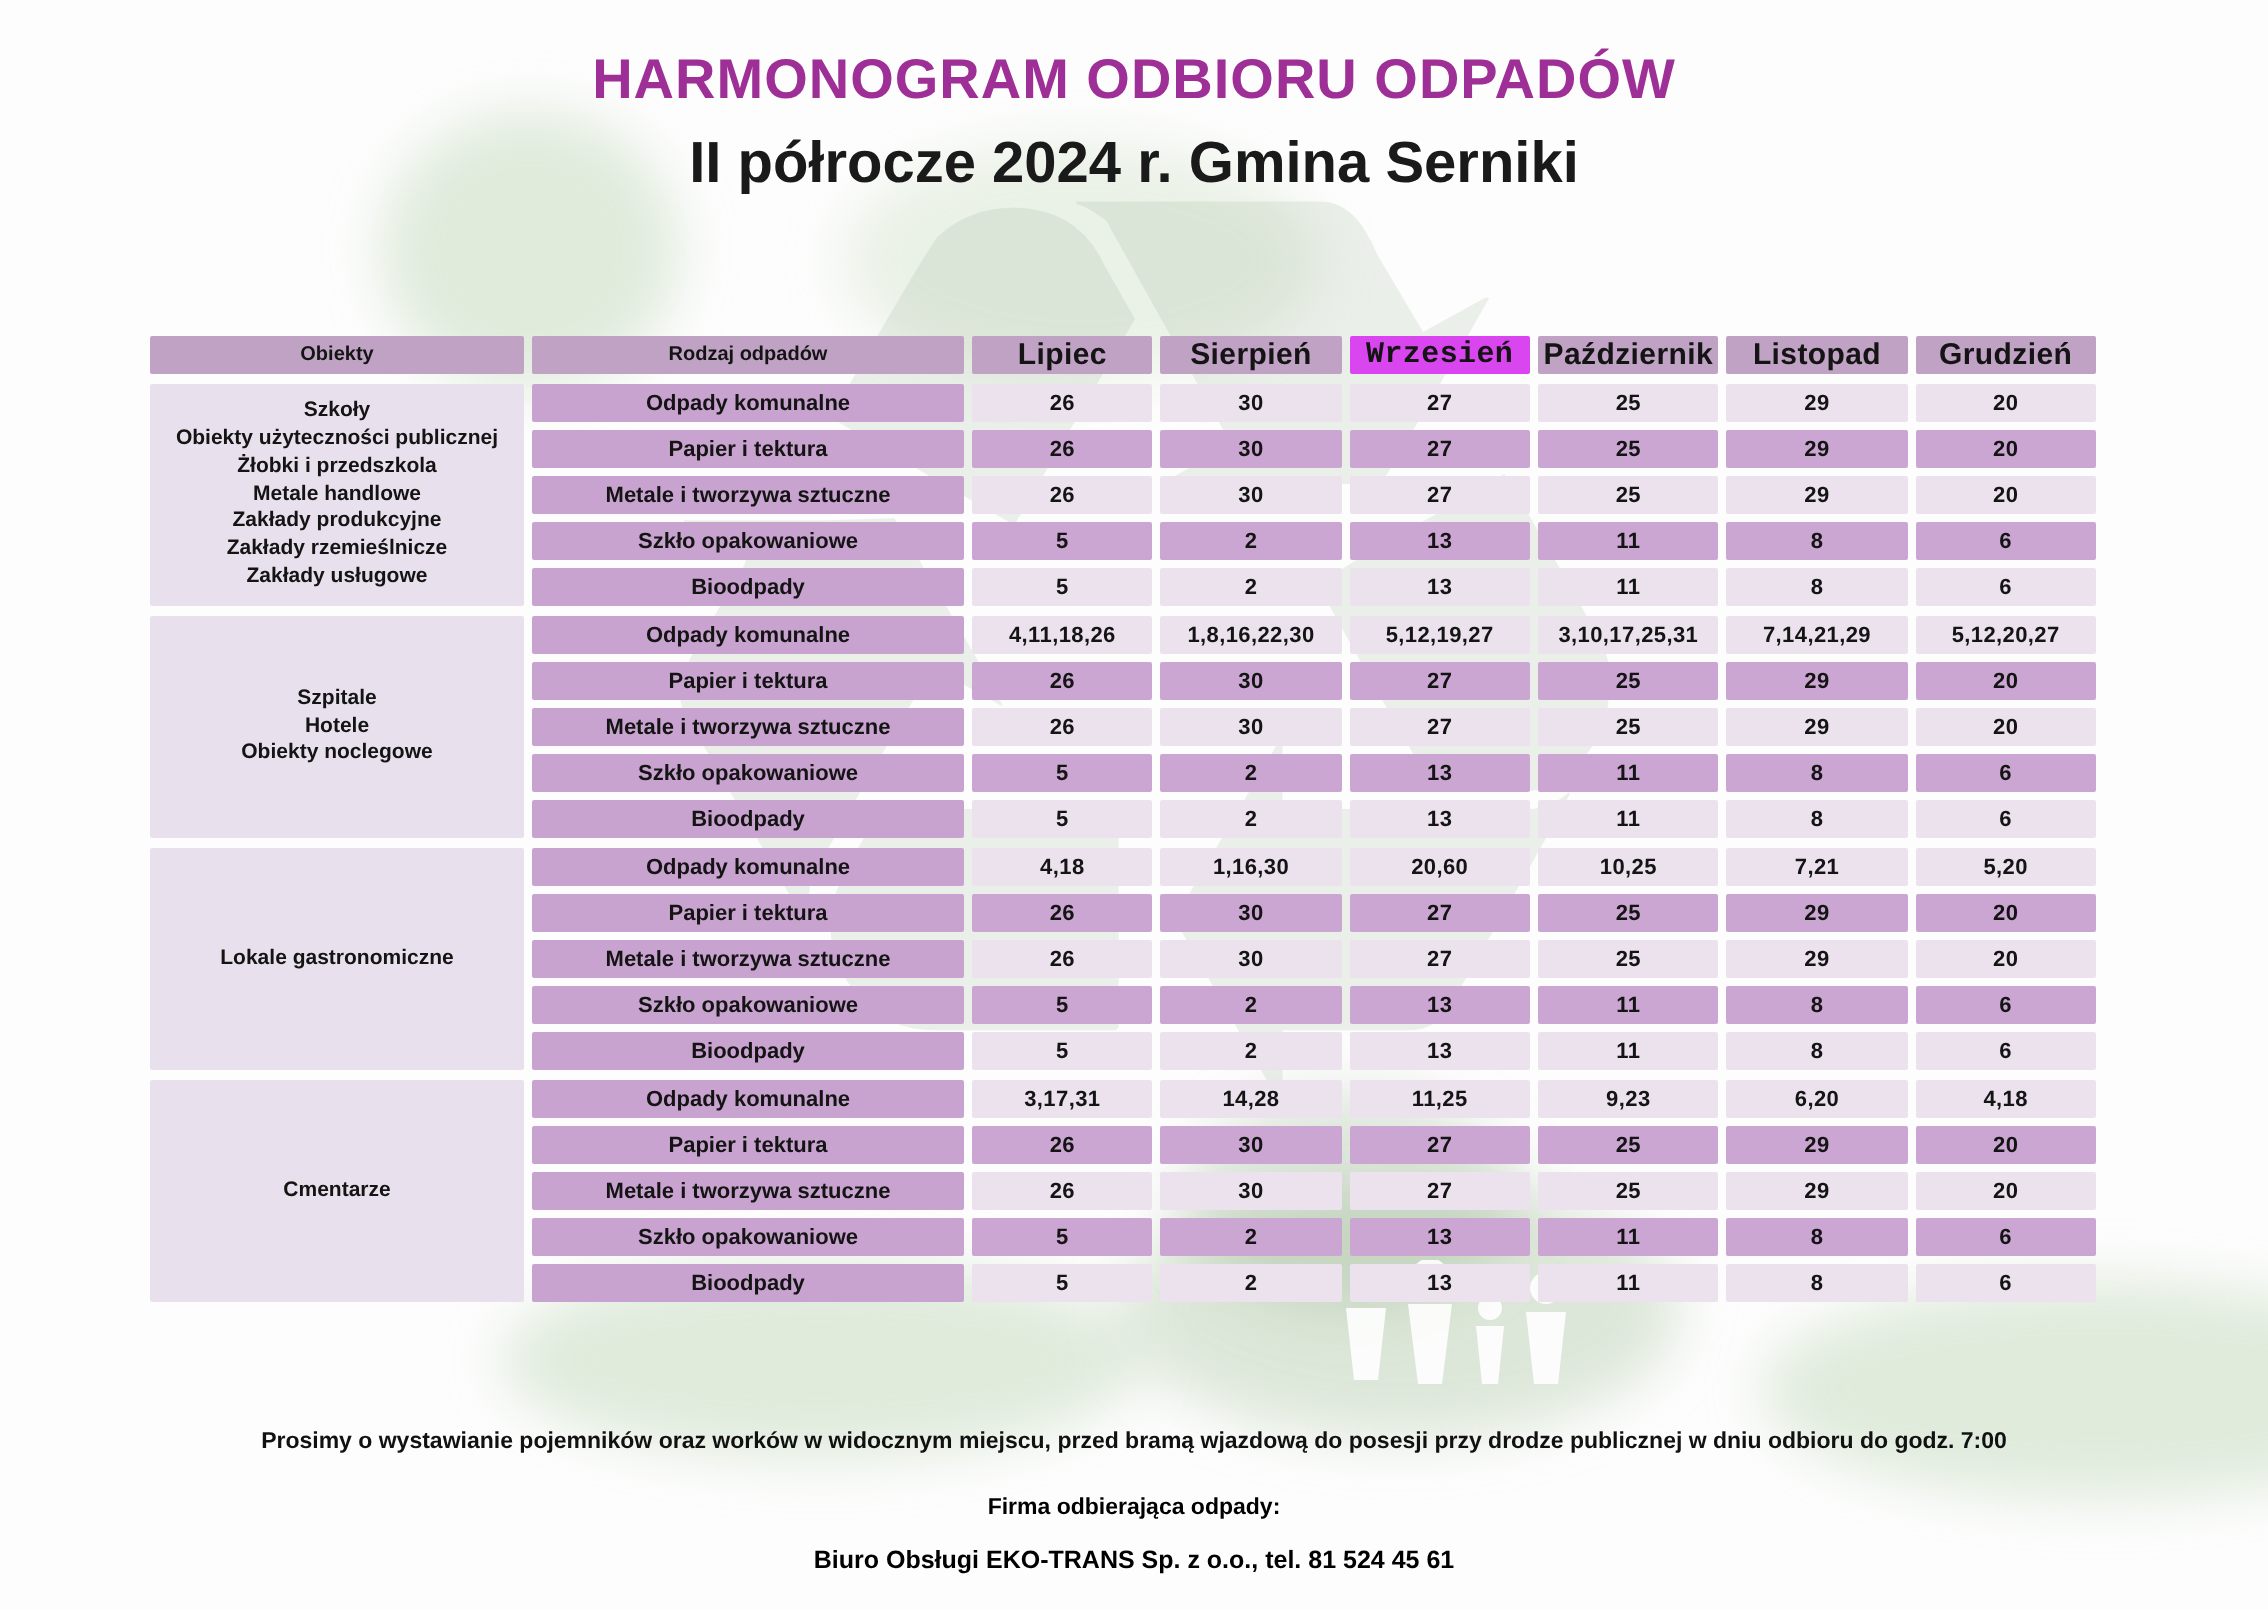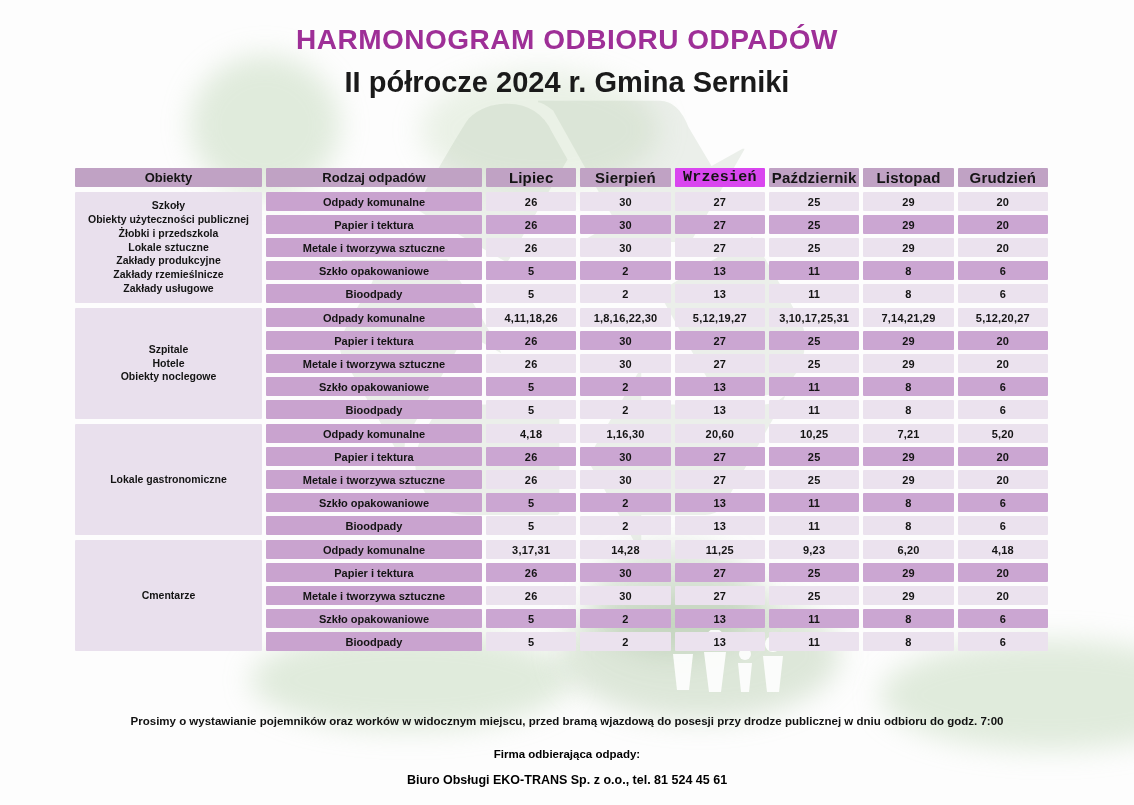--- a/index.html
+++ b/index.html
@@ -35,21 +35,21 @@
   .schedule{position:absolute;left:75px;top:168px;width:973px;z-index:2;}
   .grid{
     display:grid;grid-template-columns:187px 216px repeat(6,1fr);
     column-gap:4px;row-gap:4px;
   }
   .group{margin-top:5px;}
   .cell{
     display:flex;align-items:center;justify-content:center;text-align:center;
     height:19px;border-radius:1px;color:#141414;
   }
-  .hcell{font-weight:bold;font-size:13px;}
+  .hcell{font-weight:bold;font-size:10px;}
   .hcell.month{font-size:15px;letter-spacing:0.2px;}
   .obiekty-cell{
     grid-row:1 / span 5;height:auto;flex-direction:column;justify-content:center;
     font-weight:bold;font-size:10.5px;line-height:1.32;padding:4px 4px;box-sizing:border-box;
   }
   .label-cell{font-weight:bold;font-size:11px;}
   .val{font-weight:bold;font-size:11px;letter-spacing:0.2px;}
   .notice{position:absolute;top:703px;left:0;width:100%;text-align:center;
     font-size:11.5px;font-weight:bold;color:#111;z-index:2;}
   .company{position:absolute;top:736px;left:0;width:100%;text-align:center;z-index:2;}
@@ -96,21 +96,21 @@
         <div class="cell hcell month" style="background: rgb(192, 162, 196);">Październik</div>
         <div class="cell hcell month" style="background: rgb(192, 162, 196);">Listopad</div>
         <div class="cell hcell month" style="background: rgb(192, 162, 196);">Grudzień</div>
       </div>
     <div id="groups">
         <div class="grid group">
           <div class="cell obiekty-cell" style="background: rgb(233, 224, 237);">
             <div>Szkoły</div>
             <div>Obiekty użyteczności publicznej</div>
             <div>Żłobki i przedszkola</div>
-            <div>Lokale sztuczne</div>
+            <div>Metale handlowe</div>
             <div>Zakłady produkcyjne</div>
             <div>Zakłady rzemieślnicze</div>
             <div>Zakłady usługowe</div>
           </div>
           <div class="cell label-cell" style="background: rgb(201, 163, 207);">Odpady komunalne</div>
           <div class="cell val" style="background: rgb(235, 226, 238);">26</div>
           <div class="cell val" style="background: rgb(235, 226, 238);">30</div>
           <div class="cell val" style="background: rgb(235, 226, 238);">27</div>
           <div class="cell val" style="background: rgb(235, 226, 238);">25</div>
           <div class="cell val" style="background: rgb(235, 226, 238);">29</div>

